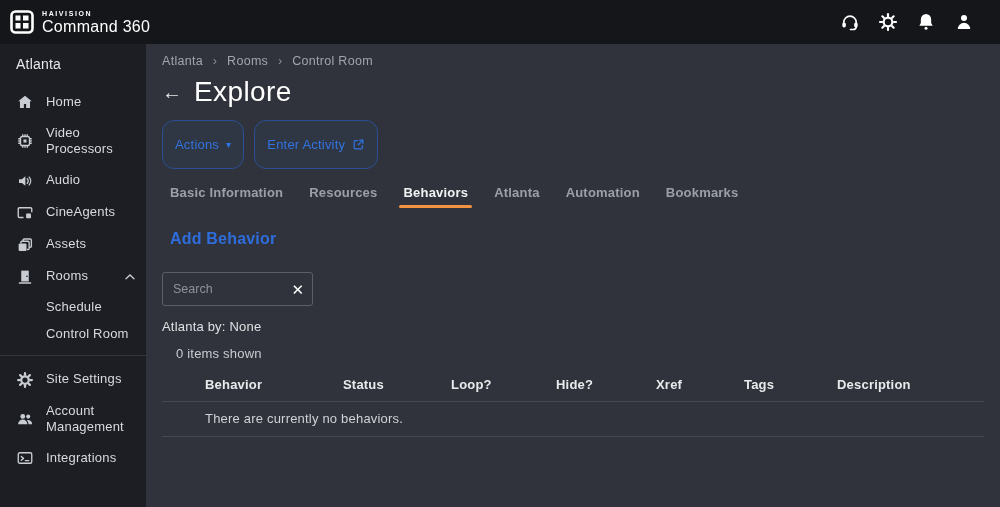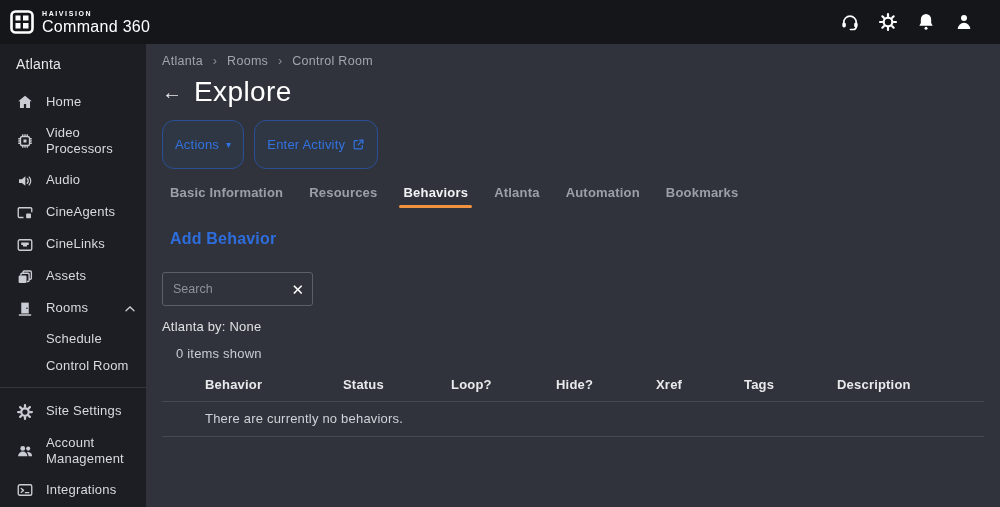--- a/index.html
+++ b/index.html
@@ -219,29 +219,20 @@
   <div class="nav-item">
     <span class="nav-icon">
       <svg viewBox="0 0 24 24" fill="none" stroke="currentColor" stroke-width="1.8">
         <path d="M21 11V6.5A1.5 1.5 0 0 0 19.5 5h-15A1.5 1.5 0 0 0 3 6.5v10A1.5 1.5 0 0 0 4.5 18H10"></path>
         <rect x="13.5" y="12.5" width="6.5" height="6.5" rx="1" fill="currentColor" stroke="none"></rect>
       </svg>
     </span>
     <span class="nav-label">CineAgents</span>
   </div>
 
-  <div class="nav-item">
-    <span class="nav-icon">
-      <svg viewBox="0 0 24 24" fill="none" stroke="currentColor" stroke-width="1.8">
-        <rect x="3" y="5" width="18" height="14" rx="2"></rect>
-        <path d="M7 8.5h10v3.5h-2.3v2H9.3v-2H7z" fill="currentColor" stroke="none"></path>
-      </svg>
-    </span>
-    <span class="nav-label">CineLinks</span>
-  </div>
 
   <div class="nav-item">
     <span class="nav-icon">
       <svg viewBox="0 0 24 24" fill="none" stroke="currentColor" stroke-width="1.8">
         <path d="M9.5 7V5.5A1.5 1.5 0 0 1 11 4h8a1.5 1.5 0 0 1 1.5 1.5v8A1.5 1.5 0 0 1 19 15h-1.5"></path>
         <path d="M6.5 10V8.5A1.5 1.5 0 0 1 8 7h8a1.5 1.5 0 0 1 1.5 1.5v8A1.5 1.5 0 0 1 16 18h-1.5"></path>
         <rect x="3.5" y="10" width="10.5" height="10" rx="1.5" fill="currentColor" stroke="none"></rect>
       </svg>
     </span>
     <span class="nav-label">Assets</span>

